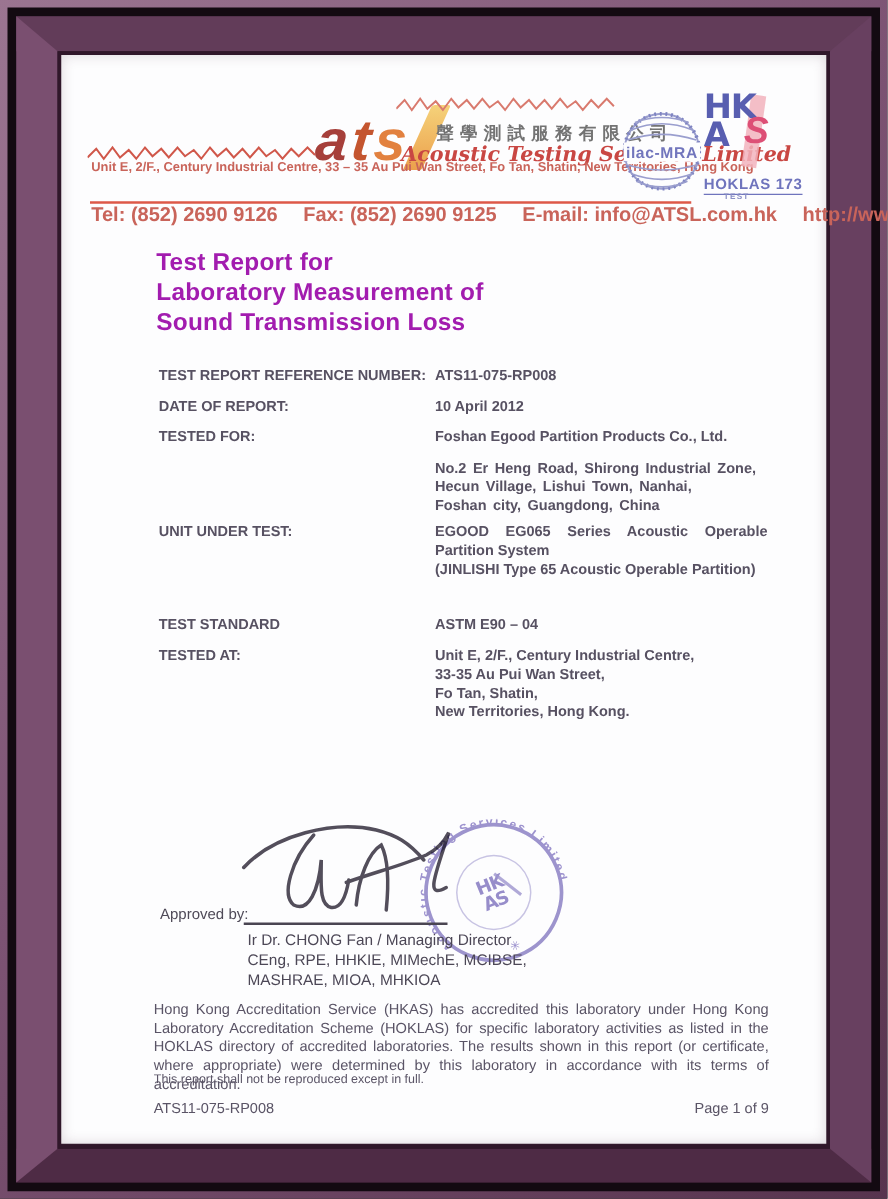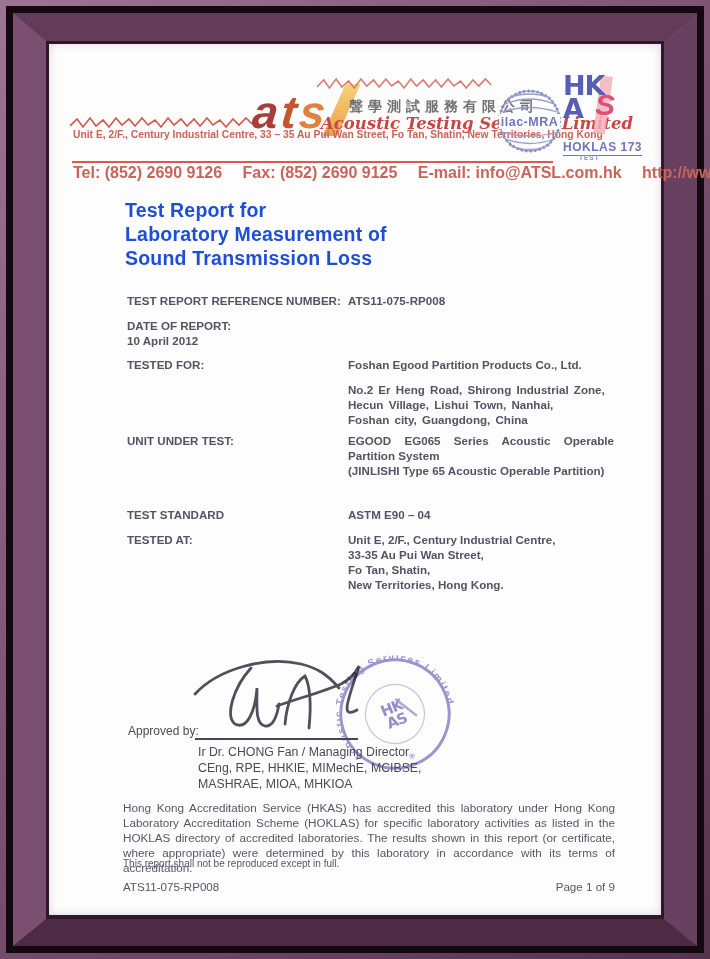--- a/index.html
+++ b/index.html
@@ -50,30 +50,30 @@
     background:#f2b3bd; transform:rotate(8deg); opacity:.85; }
   .hkas .pink-s { position:absolute; left:32px; top:14px; font-size:30px; font-weight:bold;
     font-style:italic; color:#dd4f76; }
   .hkas .hoklas { position:absolute; left:0; top:66px; font-size:12px; font-weight:bold;
     color:#6f74bd; border-bottom:1.5px solid #6f74bd; padding-bottom:1px; letter-spacing:.5px; }
   .hkas .hoklas-sub { position:absolute; left:16px; top:80px; font-size:6.5px; font-weight:bold;
     color:#8a8fc5; letter-spacing:1px; }
 
   
   .title { position:absolute; left:76px; top:154px; font-size:19.5px; font-weight:bold;
-    color:#1d4ed8; line-height:24px; letter-spacing:.2px; }
+    color:#a21caf; line-height:24px; letter-spacing:.2px; }
 
   
   .fields { position:absolute; left:78px; top:249px; width:490px; font-size:11.6px; font-weight:bold; line-height:15px; }
   .frow { display:flex; align-items:flex-start; }
   .flabel { width:221px; flex:none; }
   .fvalue { width:266px; flex:none; }
   .just { text-align:justify; }
   .pre { white-space:pre-line; }
-  .mb10 { margin-bottom:10px; } .mb9 { margin-bottom:9px;flex-direction:column; } .mb6 { margin-bottom:6px; }
+  .mb10 { margin-bottom:10px; } .mb9 { margin-bottom:9px; } .mb6 { margin-bottom:6px; }
   .mt10 { margin-top:10px; } .mt29 { margin-top:29px; }
   .addr-block { word-spacing:2px; }
 
   
   .approval { position:absolute; left:0; top:600px; width:612px; height:150px; }
   .approved-label { position:absolute; left:79px; top:80px; font-size:12px; color:#4f4a58; }
   .sig-svg { position:absolute; left:140px; top:8px; }
   .sig-line { position:absolute; left:146px; top:94px; width:163px; border-bottom:2px solid #4a4552; }
   .appr-names { position:absolute; left:149px; top:100px; font-size:12.3px; line-height:16px; color:#4c4756; }
   .stamp { position:absolute; left:287px; top:11px; width:118px; height:118px;

